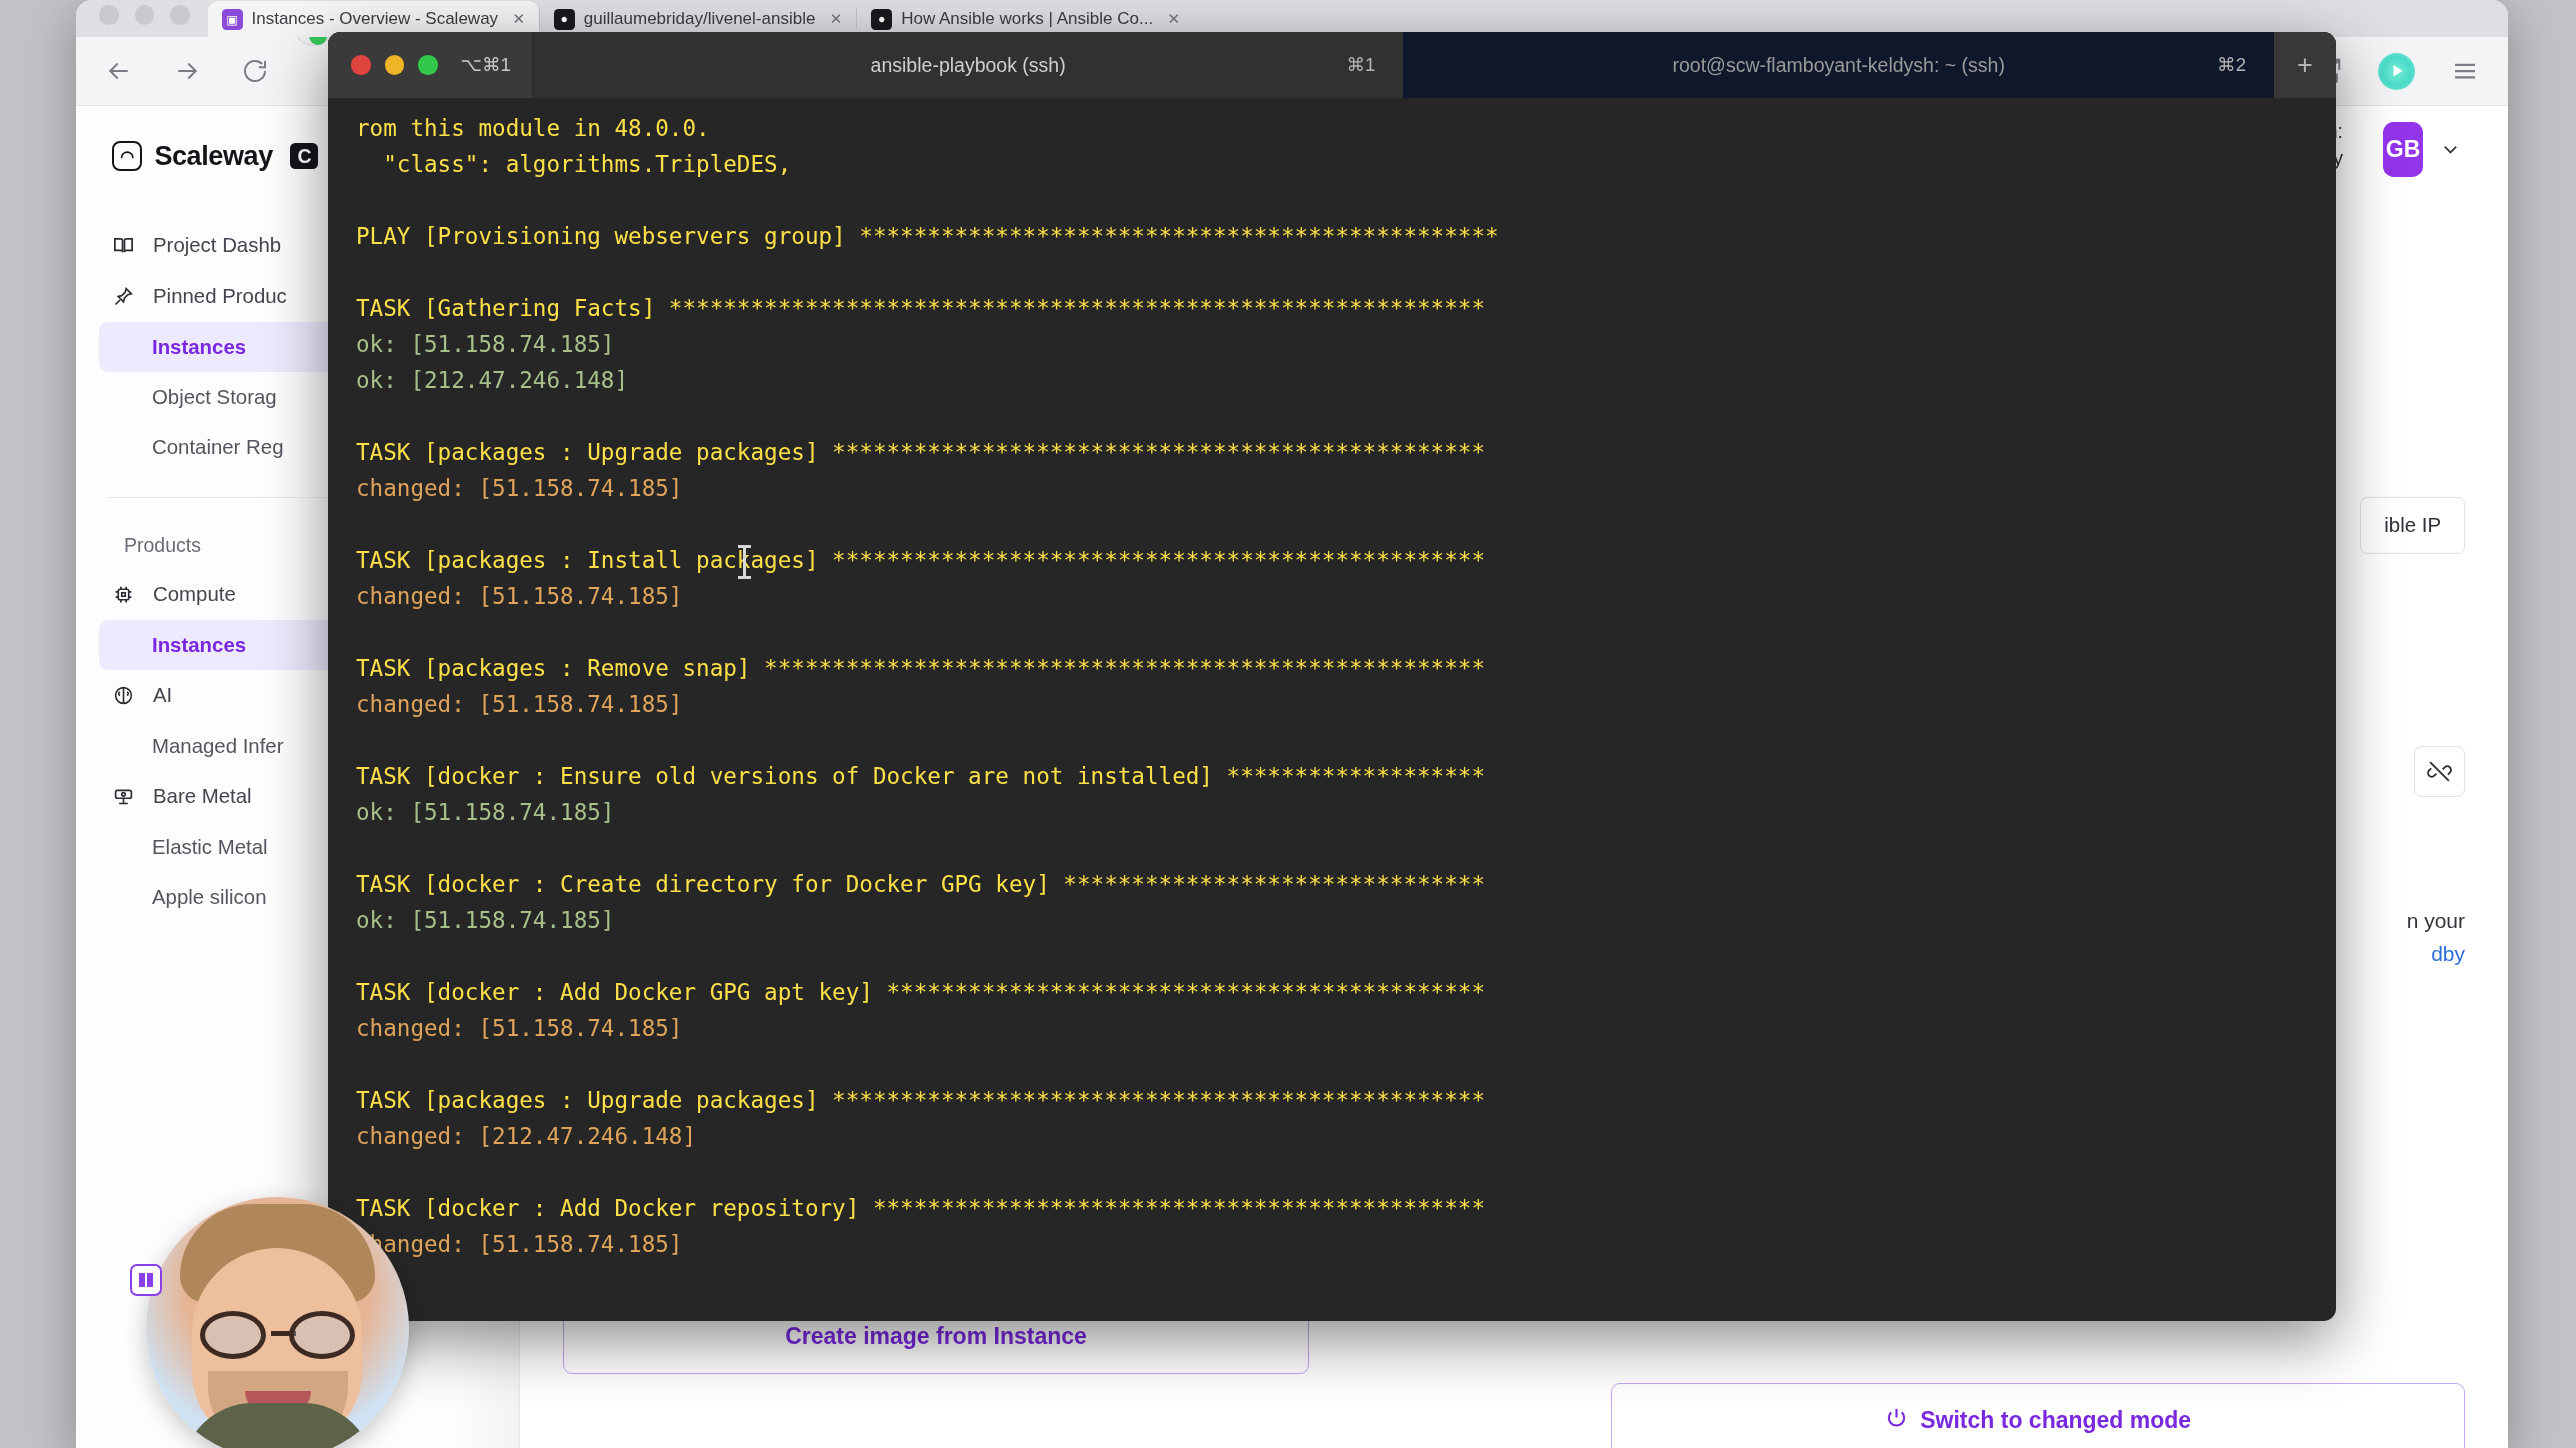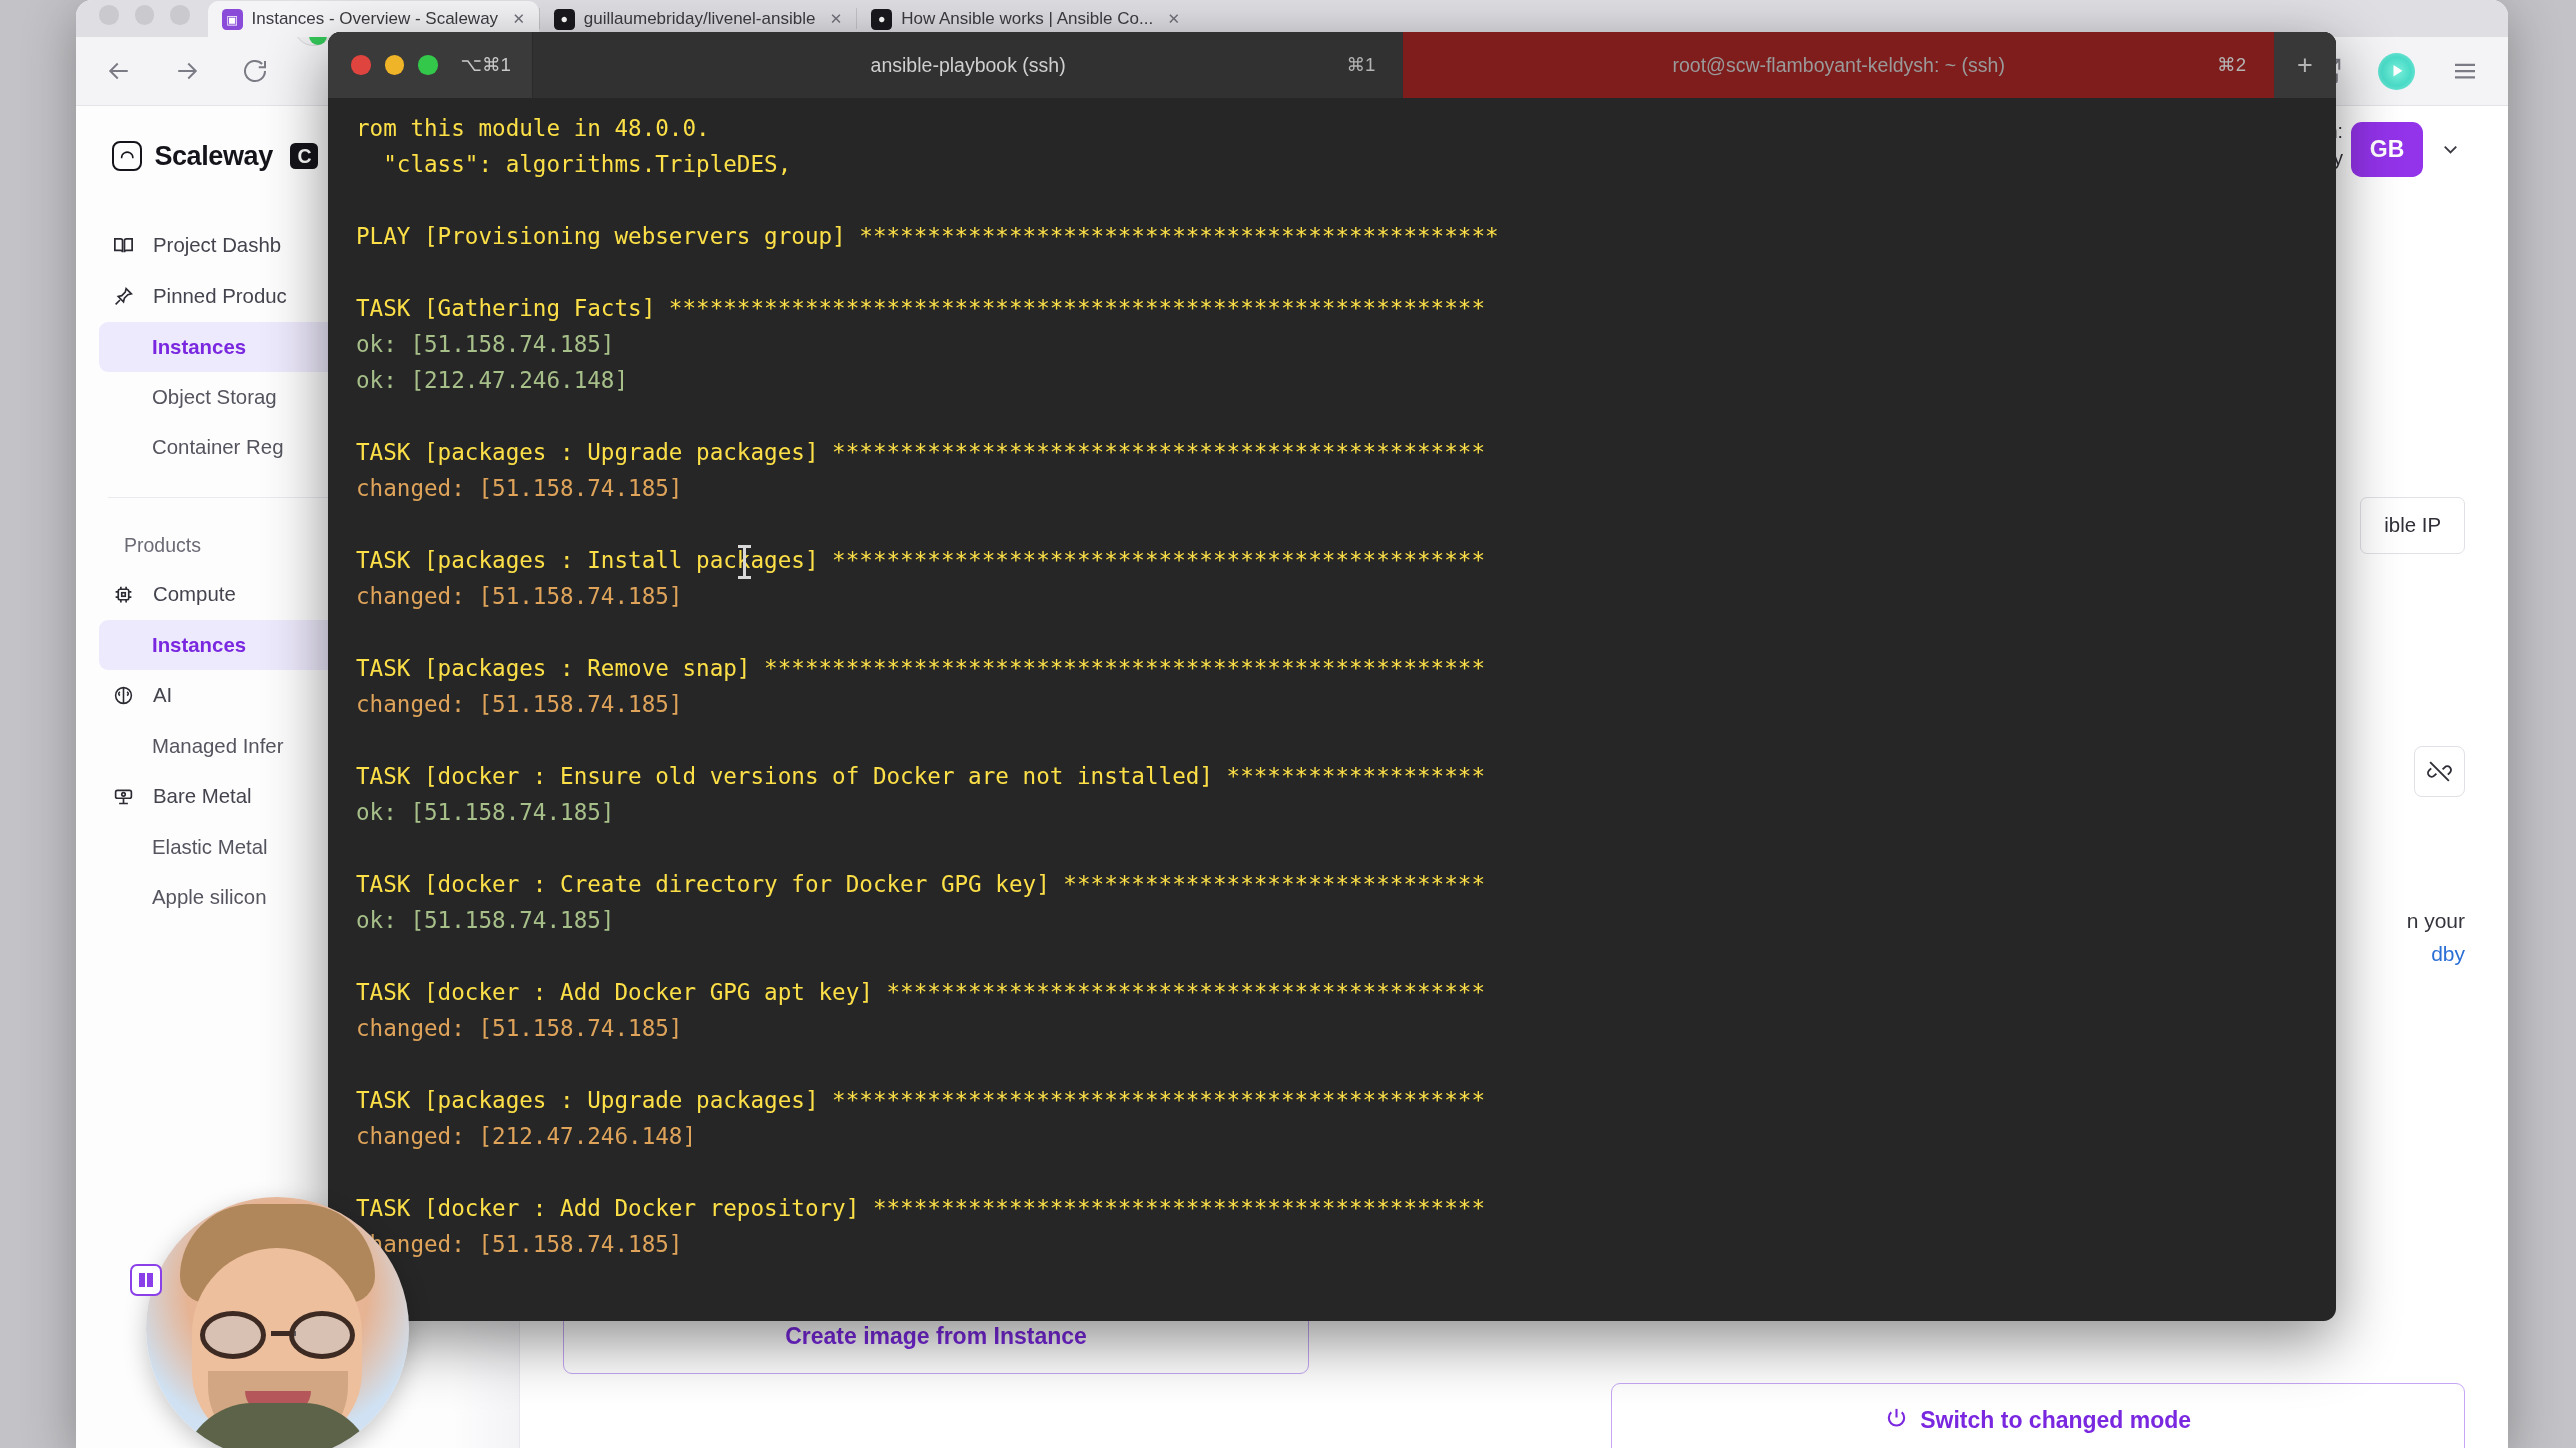--- a/index.html
+++ b/index.html
@@ -206,21 +206,21 @@
     display: flex; align-items: center; justify-content: center; gap: 12.4px;
   }
   .body-text { font-size: 21px; color: #34343c; line-height: 1.55; }
   .link-blue { color: #2b6fd6; margin-left: 16px; }
   .org-label {
     position: absolute; right: 165px; top: 12.4px;
     text-align: right; font-size: 19.5px; color: #2e2e36; line-height: 1.35;
   }
   .avatar {
     position: absolute; right: 85px; top: 16px;
-    width: 72px; height: 55px; border-radius: 10.7px;
+    width: 40px; height: 55px; border-radius: 10.7px;
     background: #9333ea; color: #fff;
     display: flex; align-items: center; justify-content: center;
     font-size: 23px; font-weight: bold;
   }
   .avatar-caret {
     position: absolute; right: 46px; top: 32px;
     color: #3a3a42; font-size: 19.5px;
   }
 
   
@@ -255,21 +255,21 @@
   .tl-grn { background: #34c84a; }
   .term-shortcut { color: #c9c9c9; font-size: 18.6px; margin-left: 9px; white-space: nowrap; }
   .term-tab {
     flex: 1;
     display: flex; align-items: center; justify-content: center;
     position: relative;
     color: #cfcfcf;
     font-size: 19.5px;
   }
   .term-tab.active { background: #313131; }
-  .term-tab.inactive { background: #7f1d1d; color: #9a9a9a; }
+  .term-tab.inactive { background: #0f172a; color: #9a9a9a; }
   .term-tab .kbd {
     position: absolute; right: 28px;
     font-size: 18.6px; color: #b4b4b4;
   }
   .term-plus {
     width: 62px;
     display: flex; align-items: center; justify-content: center;
     color: #b4b4b4; font-size: 27px;
     background: #383838;
   }

